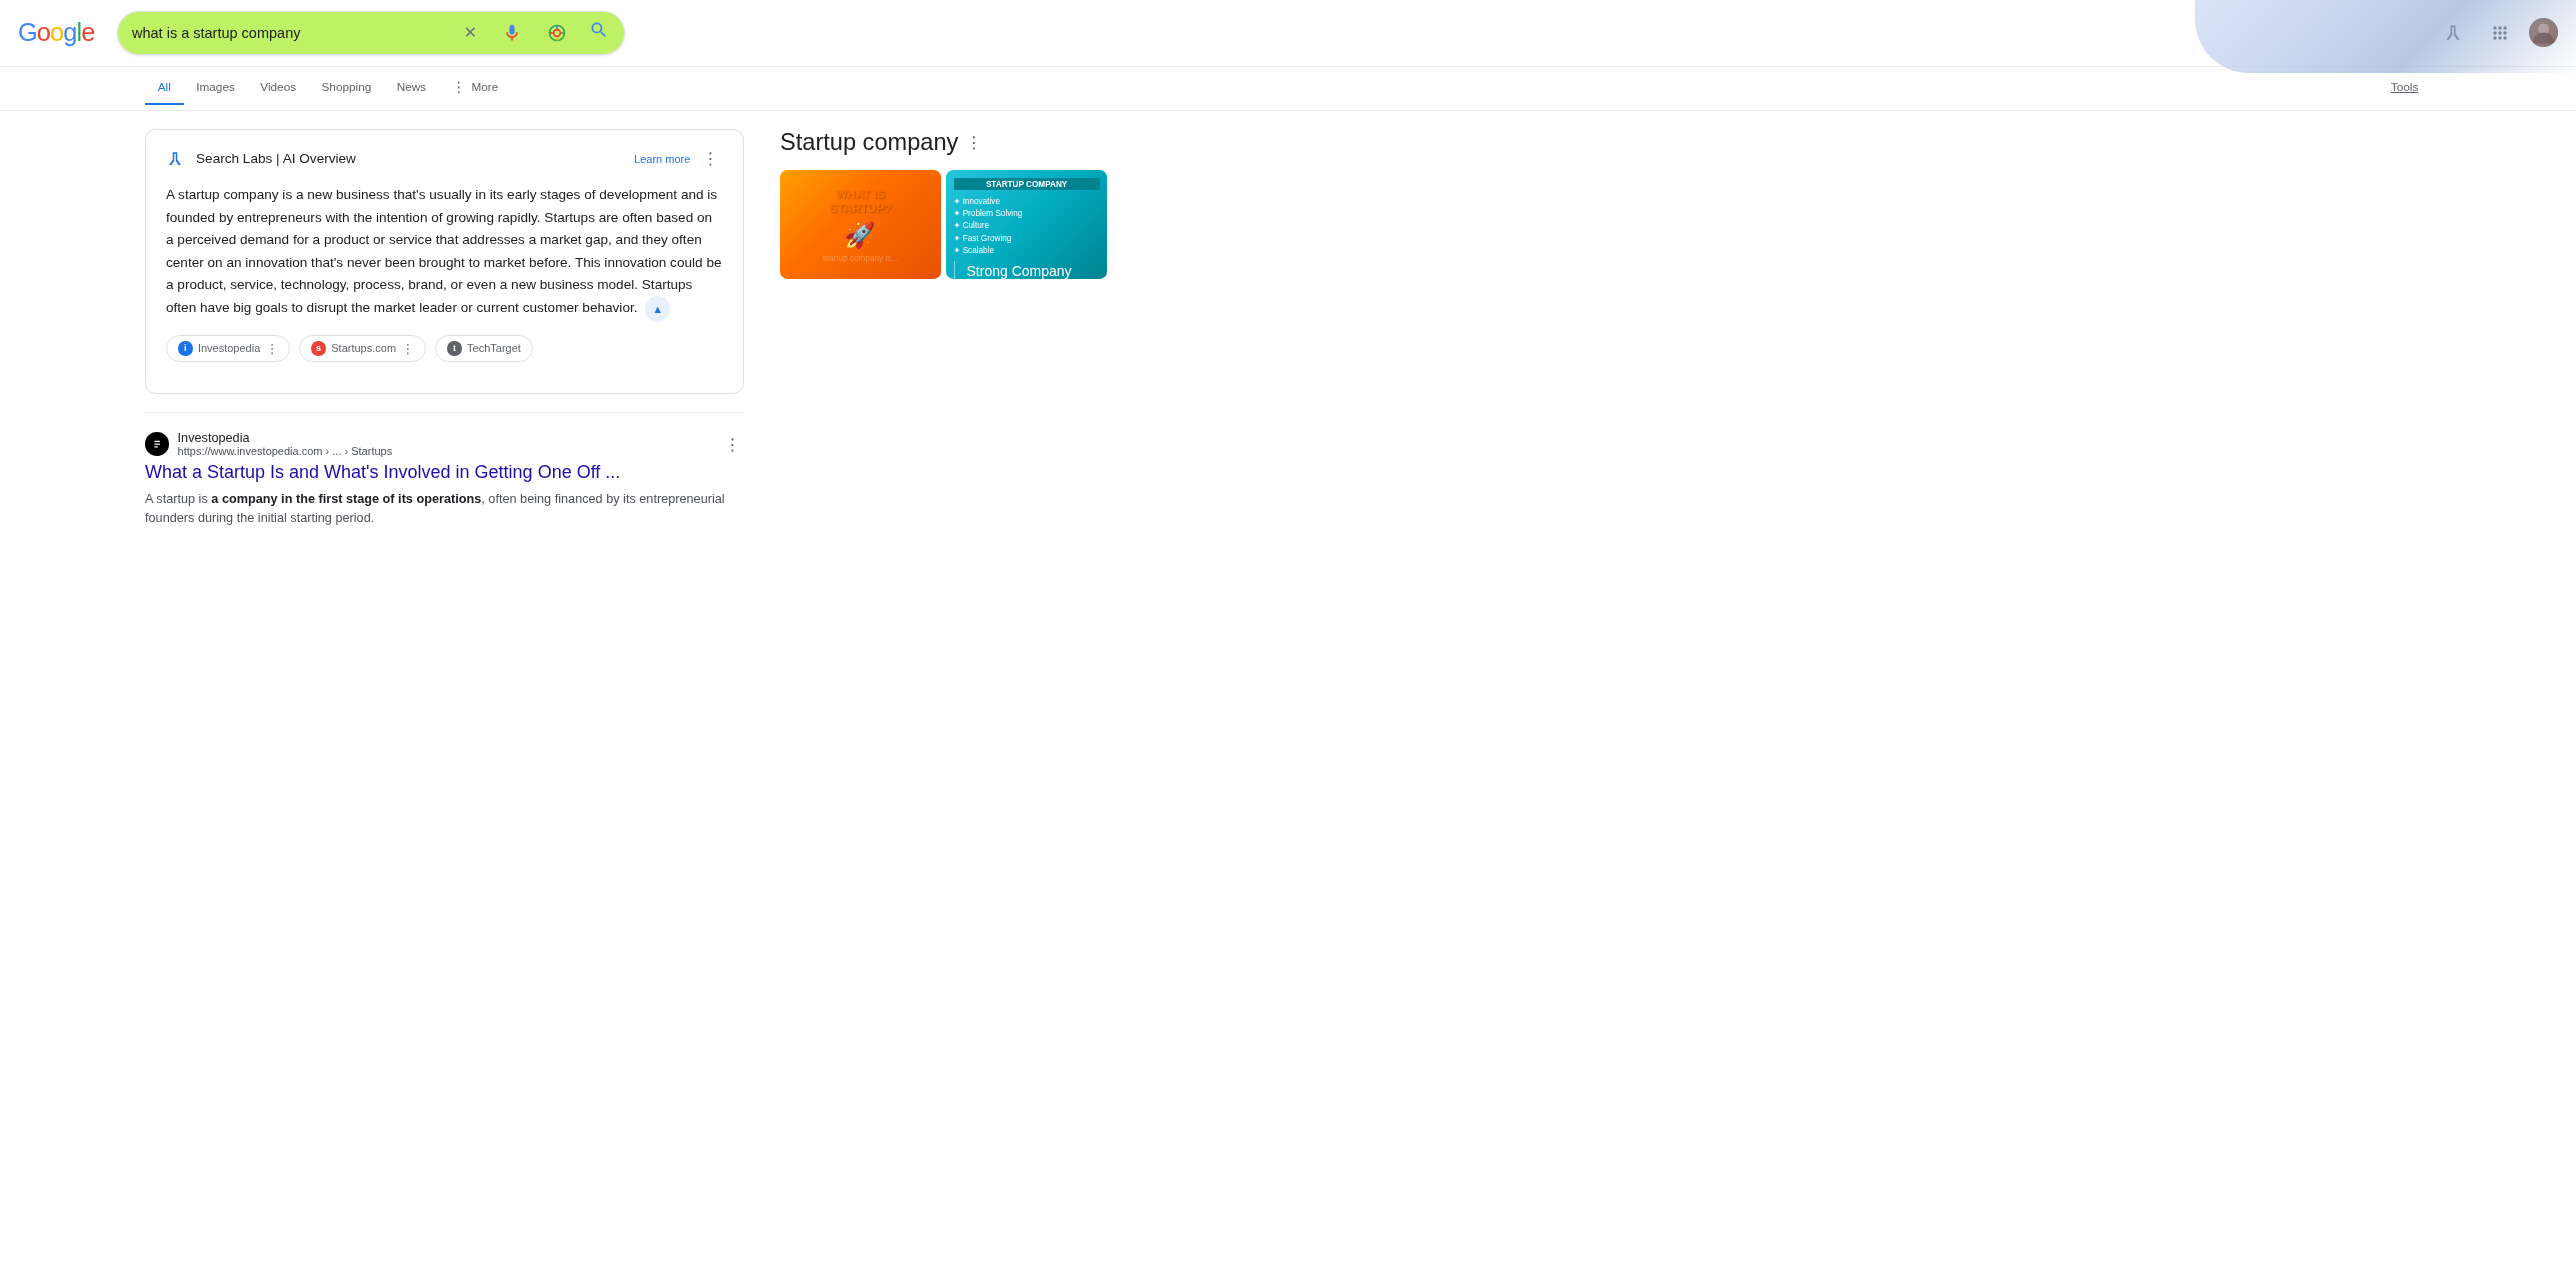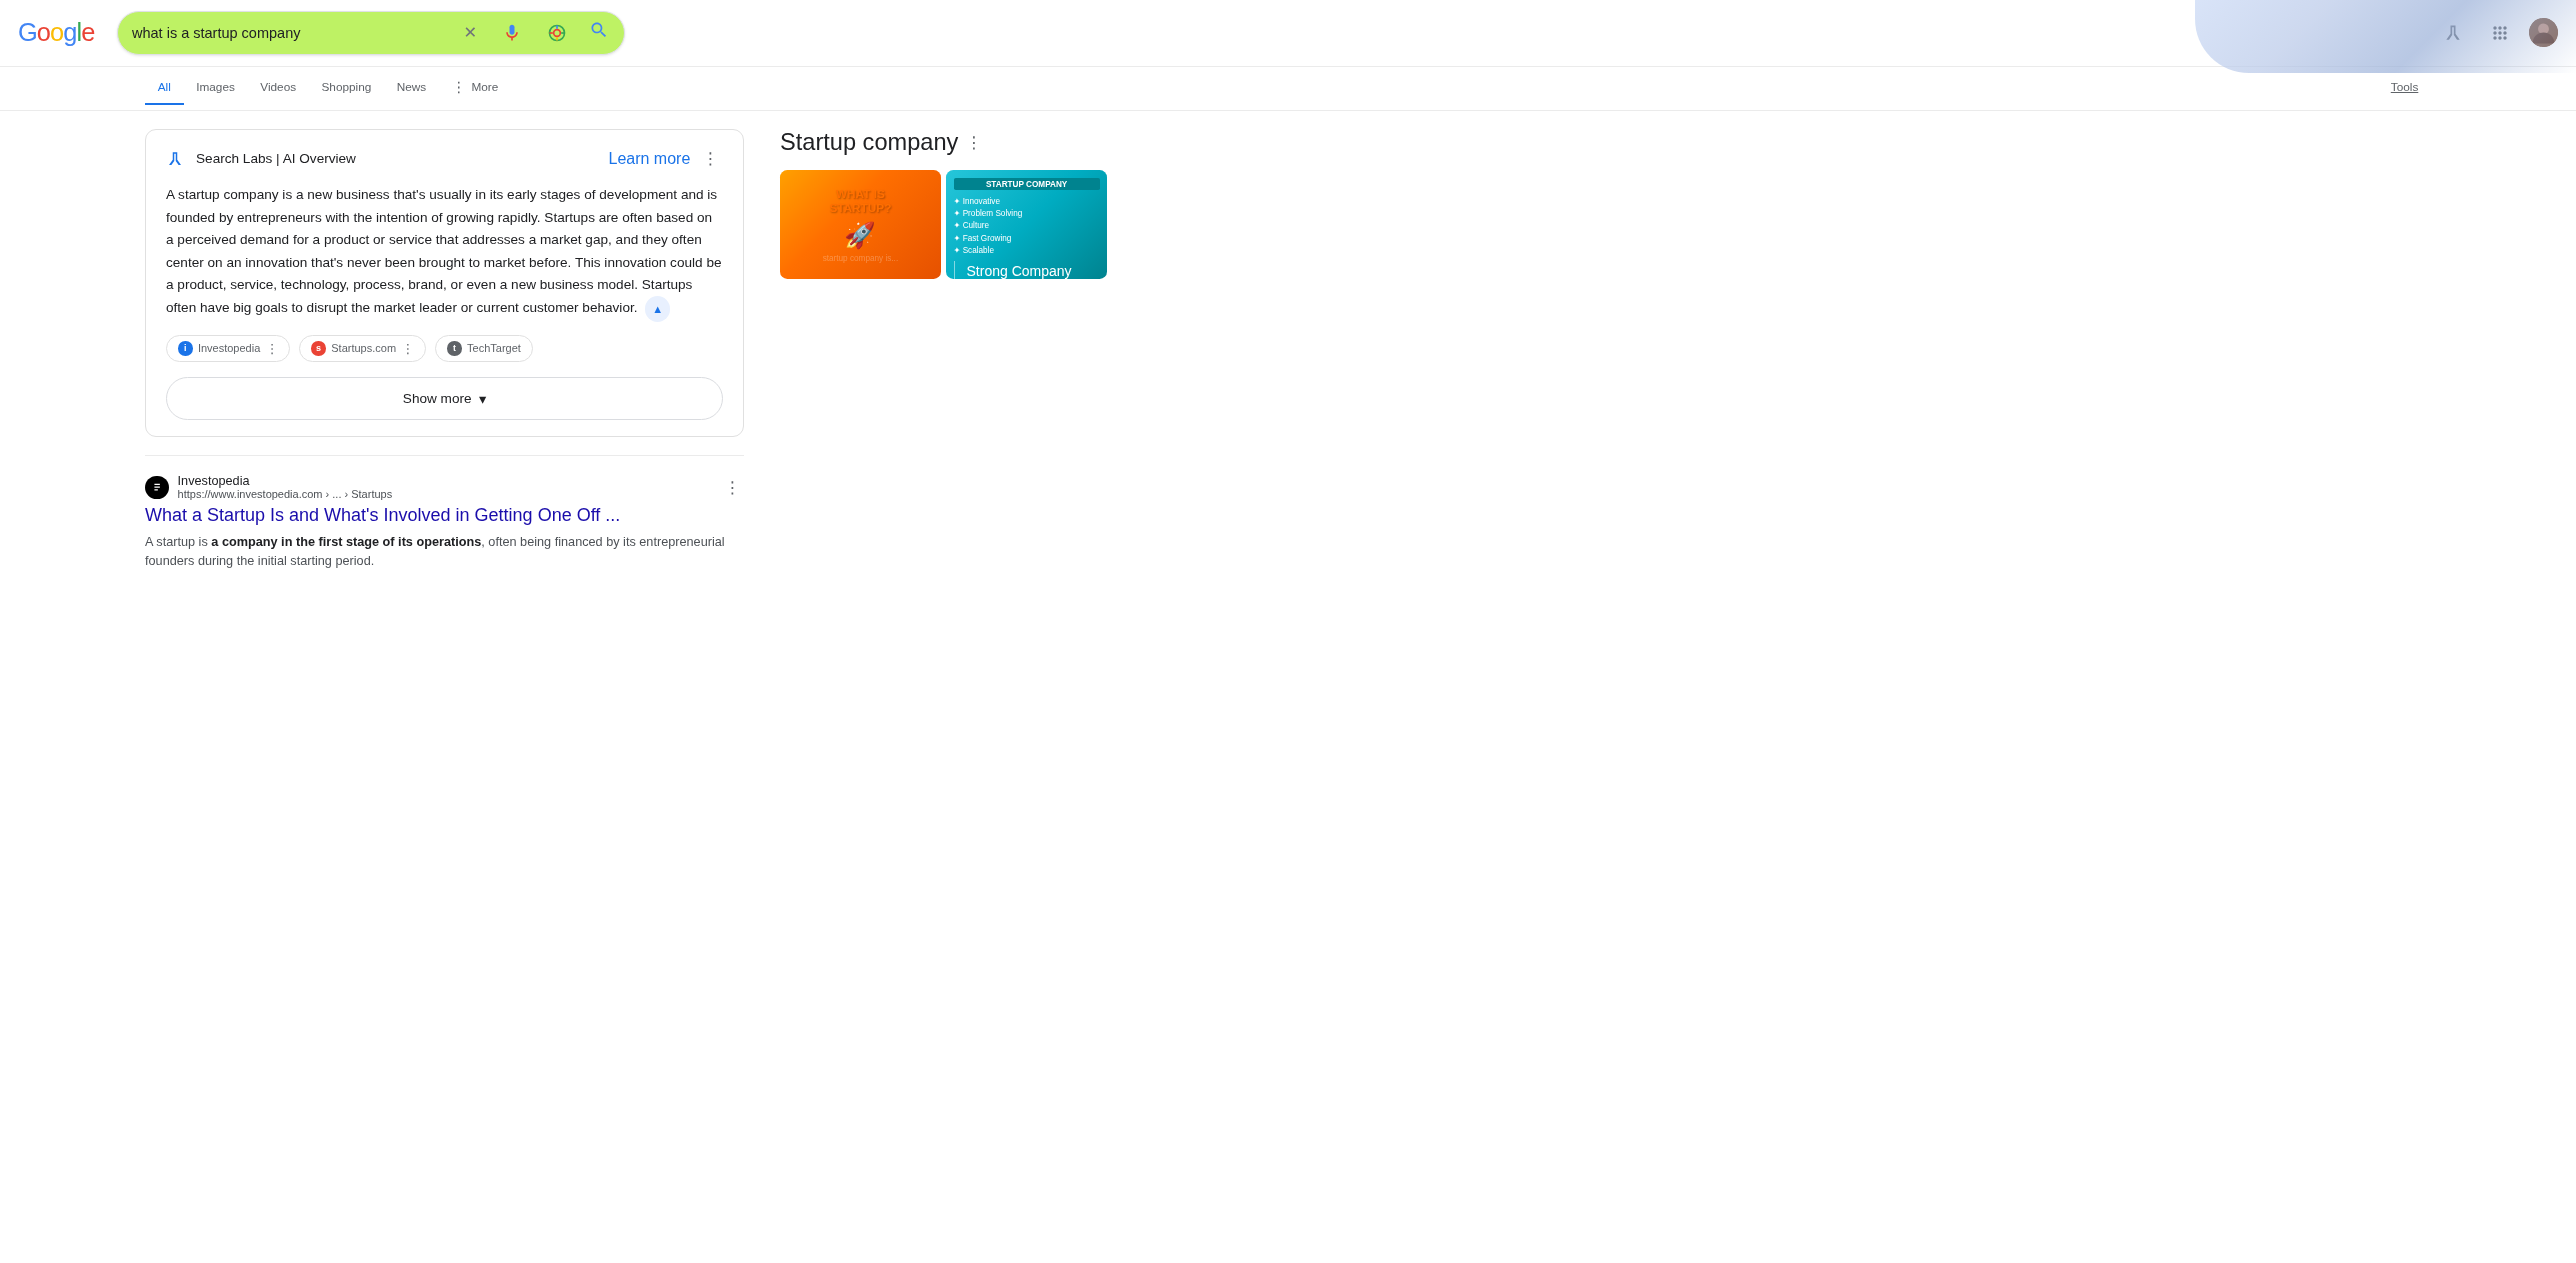--- a/index.html
+++ b/index.html
@@ -212,21 +212,21 @@
       color: #202124;
     }
 
     .ai-overview-actions {
       display: flex;
       align-items: center;
       gap: 7.3px;
     }
 
     .learn-more-btn {
-      font-size: 16px;
+      font-size: 11px;
       color: #1a73e8;
       cursor: pointer;
       background: none;
       border: none;
       text-decoration: none;
       text-align: right;
     }
 
     .three-dot-btn {
       width: 25.4px; height: 25.4px;
@@ -564,24 +564,20 @@
           <div class="source-icon" style="background:#ea4335; color:#fff;">s</div>
           <span>Startups.com</span>
           <span style="color:#5f6368; font-size:12.7px">⋮</span>
         </div>
         <div class="source-chip">
           <div class="source-icon" style="background:#5f6368; color:#fff;">t</div>
           <span>TechTarget</span>
         </div>
       </div>
 
-      <button class="show-more-btn">
-        <span>Show more</span>
-        <span style="font-size:14.5px">▾</span>
-      </button>
     </div>
 
     <div class="divider"></div>
 
     <div class="result">
       <div class="result-source">
         <div class="result-favicon" style="background:#000; border-radius:50%; padding:1.8px;">
           <svg width="16.3" height="16.3" viewBox="0 0 24 24">
             <circle cx="12" cy="12" r="11" fill="#000"></circle>
             <path d="M8 7h8v2H8zm0 4h8v2H8zm0 4h5v2H8z" fill="#fff"></path>

